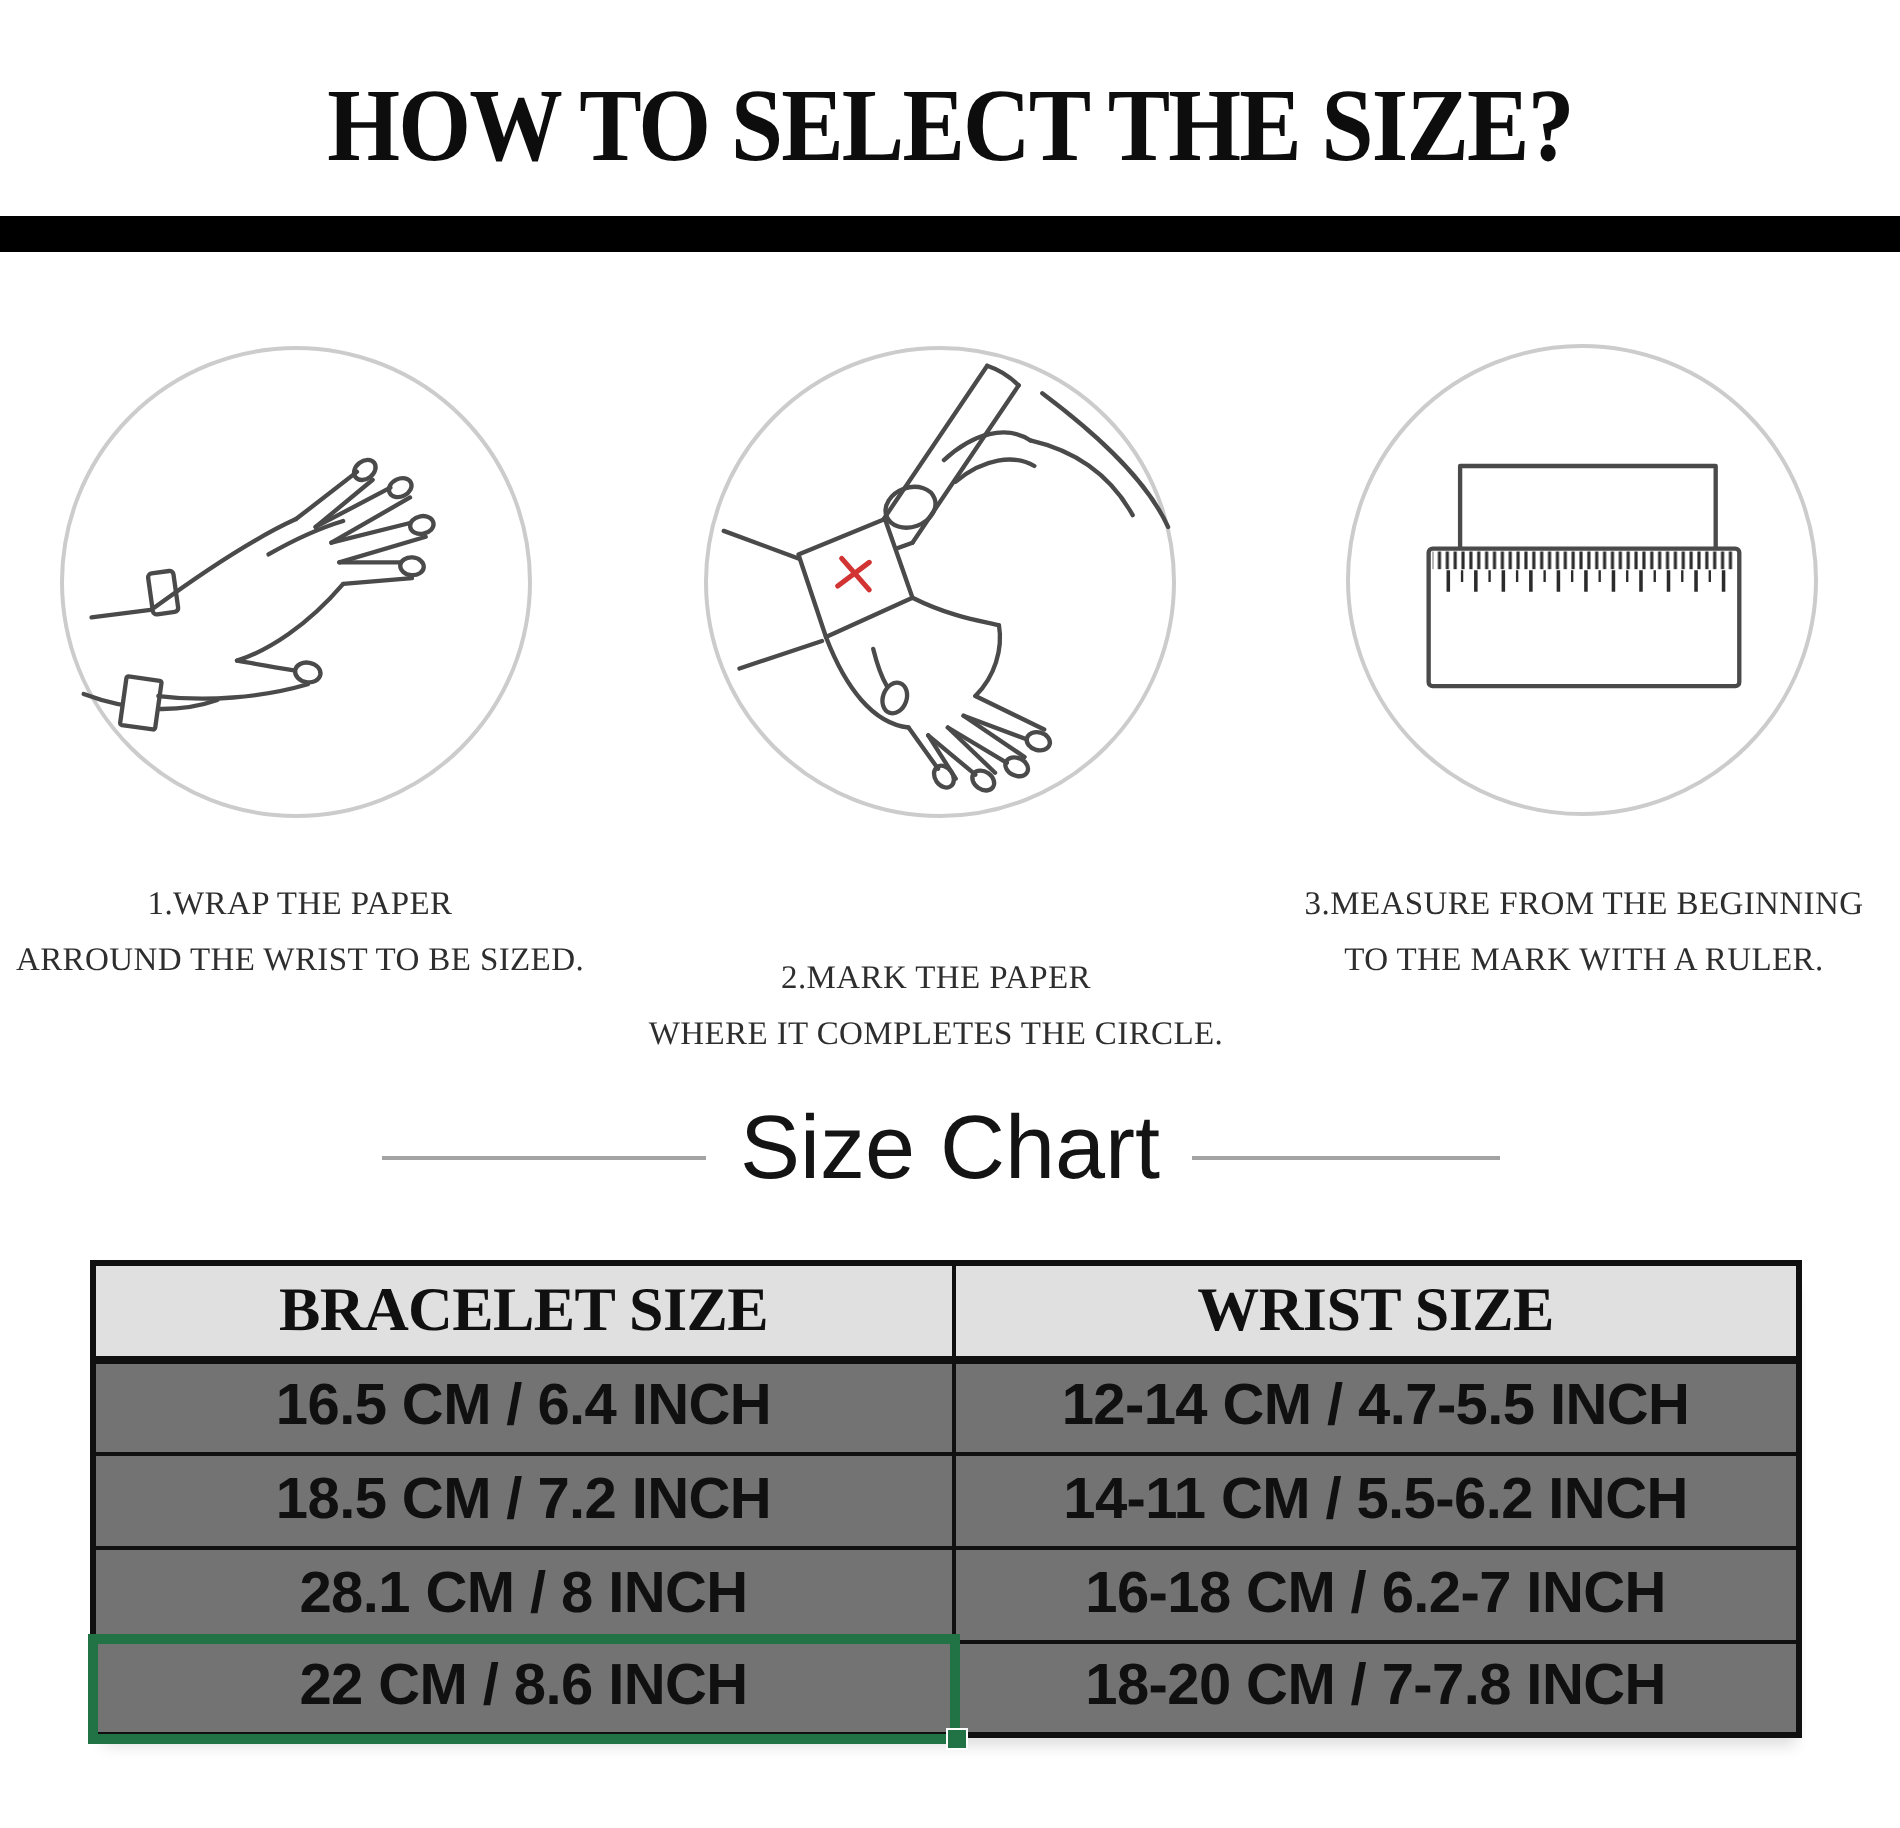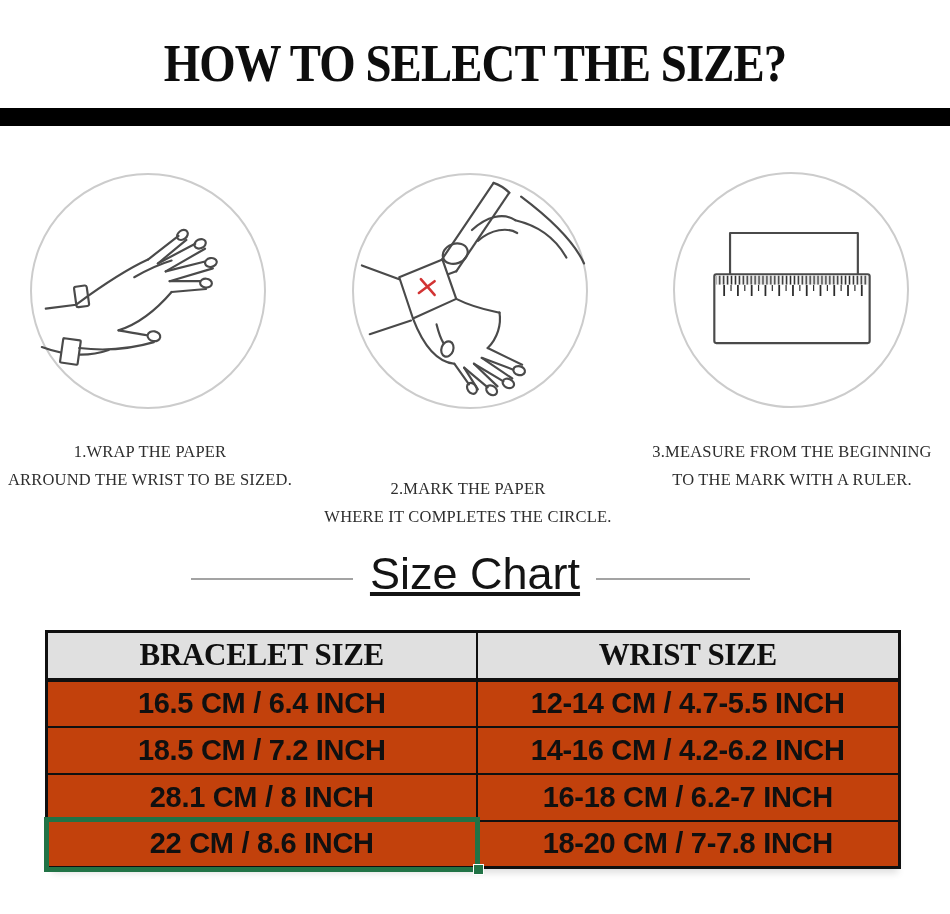--- a/index.html
+++ b/index.html
@@ -50,21 +50,20 @@
   .step-caption span { display:block; }
   #caption-1 { left:0px;   width:300px; }
   #caption-2 { left:318px; width:300px;margin-top:37px; }
   #caption-3 { left:634px; width:316px; }
 
   
   .chart-heading {
     position:absolute; top:548px; left:0; width:950px;
     text-align:center; font-size:45px; font-weight:400; color:#141414;
     letter-spacing:0px;
-    text-decoration:underline;
   }
   .heading-line {
     position:absolute; top:578px; height:2px; background:#a3a3a3;
   }
   #line-left  { left:191px; width:162px; }
   #line-right { left:596px; width:154px; }
 
   
   .size-table {
     position:absolute; left:45px; top:630px; width:856px;
@@ -74,21 +73,21 @@
   .size-table th, .size-table td {
     border:2.5px solid #101010;
     text-align:center; vertical-align:middle;
     font-weight:bold; color:#101010;
     letter-spacing:-0.3px; white-space:nowrap;
   }
   .size-table th {
     background:#e0e0e0; height:48px; font-size:31px;
     border-top:3px solid #101010; border-bottom:4px solid #101010;font-family:Liberation Serif, serif;
   }
-  .size-table td { height:47px; font-size:29px; background:#c2410c; }
+  .size-table td { height:47px; font-size:29px; background:#737373; }
   .size-table th:first-child, .size-table td:first-child { border-left:3px solid #101010; width:430px; }
   .size-table th:last-child,  .size-table td:last-child  { border-right:3px solid #101010; }
   .size-table tr:last-child td { border-bottom:3px solid #101010; }
 
   td.selected-cell { position:relative; }
   .selection-outline {
     position:absolute; left:-4px; top:-5px; right:-4px; bottom:-6px;
     border:5px solid #217346; pointer-events:none; z-index:5;
   }
   .selection-handle {
@@ -207,21 +206,21 @@
         <th>WRIST SIZE</th>
       </tr>
     </thead>
     <tbody>
       <tr>
         <td>16.5 CM / 6.4 INCH</td>
         <td>12-14 CM / 4.7-5.5 INCH</td>
       </tr>
       <tr>
         <td>18.5 CM / 7.2 INCH</td>
-        <td>14-16 CM / 4.2-6.2 INCH</td>
+        <td>14-11 CM / 5.5-6.2 INCH</td>
       </tr>
       <tr>
         <td>28.1 CM / 8 INCH</td>
         <td>16-18 CM / 6.2-7 INCH</td>
       </tr>
       <tr>
         <td class="selected-cell">
           <span>22 CM / 8.6 INCH</span>
           <div class="selection-outline"></div>
           <div class="selection-handle"></div>

